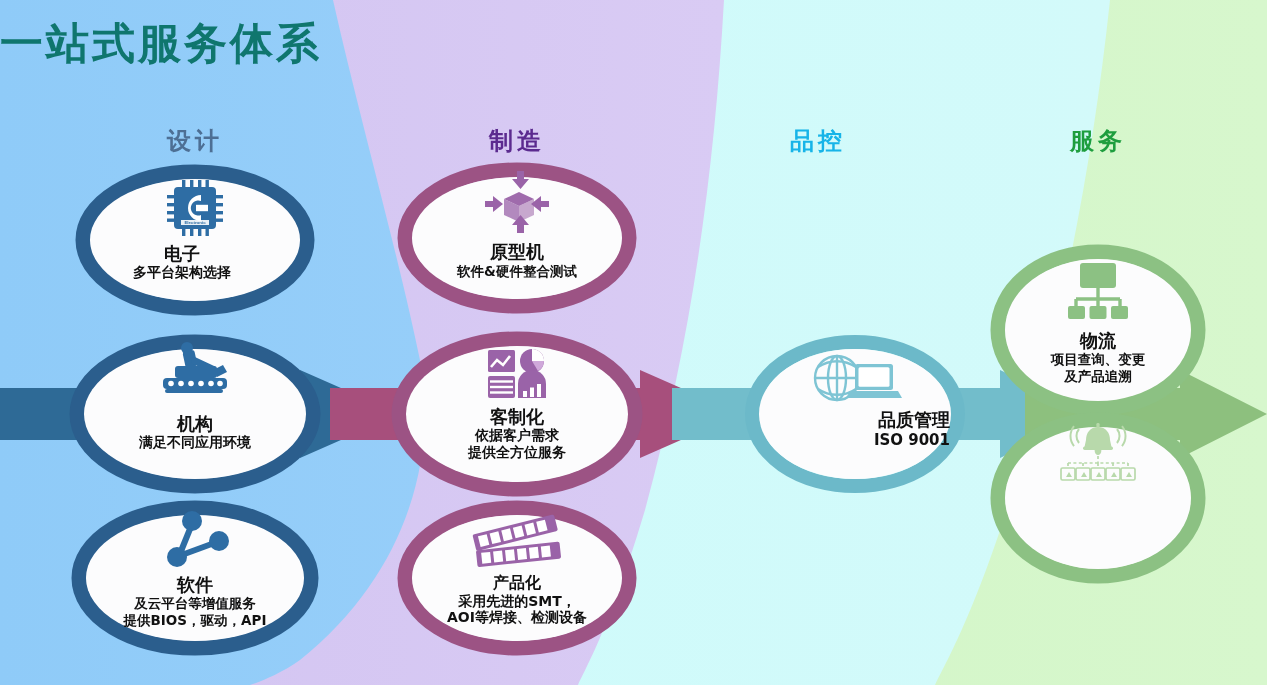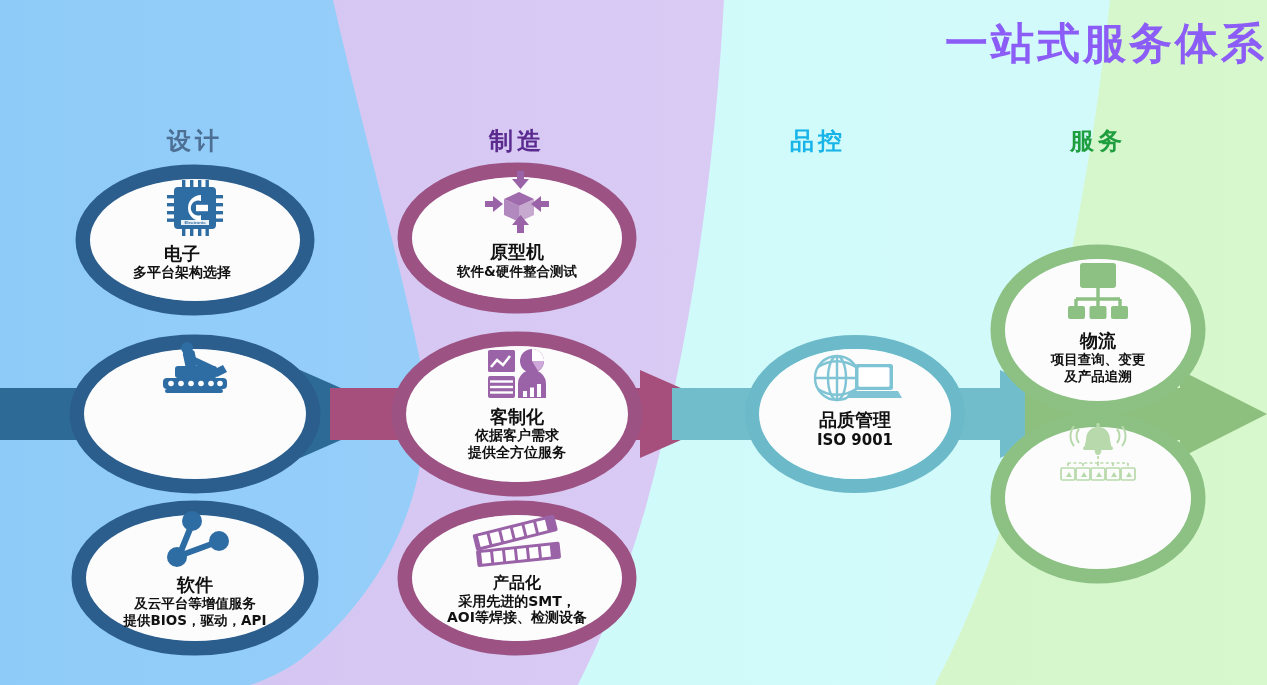--- a/index.html
+++ b/index.html
@@ -6,22 +6,22 @@
   body{
     width:1267px;height:685px;overflow:hidden;
     background:#ffffff;
     font-family:"Liberation Sans","DejaVu Sans",sans-serif;
   }
   #stage{position:relative;width:1267px;height:685px;overflow:hidden;}
   #bg{position:absolute;left:0;top:0;width:1267px;height:685px;}
   #fg{position:absolute;left:0;top:0;width:1267px;height:685px;}
 
   .title{
-    position:absolute;left:0;top:20px;width:1267px;text-align:right;
-    font-size:43px;font-weight:bold;color:#8b5cf6;
+    position:absolute;left:0;top:20px;width:1267px;text-align:left;
+    font-size:43px;font-weight:bold;color:#0f766e;
     letter-spacing:3px;line-height:1.1;
     font-family:"DejaVu Sans","Liberation Sans",sans-serif;
   }
   .colhead{
     position:absolute;text-align:center;font-size:24px;font-weight:bold;
     letter-spacing:4px;
     font-family:"DejaVu Sans","Liberation Sans",sans-serif;
   }
 
   .node{position:absolute;display:flex;flex-direction:column;
@@ -335,20 +335,26 @@
   <div class="colhead" style="left:728px;top:125px;width:180px;color:#16b4e8;">品控</div>
   <div class="colhead" style="left:1008px;top:125px;width:180px;color:#1e9e3e;">服务</div>
 
   <div class="node" style="left:82px;top:232px;width:200px;height:60px;">
     <div class="txt">
       <div class="ttl" style="font-size:18px;">电子</div>
       <div class="sub" style="font-size:14px;">多平台架构选择</div>
     </div>
   </div>
 
+  <div class="node" style="left:95px;top:402px;width:200px;height:60px;">
+    <div class="txt">
+      <div class="ttl" style="font-size:18px;">机构</div>
+      <div class="sub" style="font-size:14px;">满足不同应用环境</div>
+    </div>
+  </div>
 
   <div class="node" style="left:82px;top:566px;width:226px;height:70px;">
     <div class="txt">
       <div class="ttl" style="font-size:18px;">软件</div>
       <div class="sub" style="font-size:13.5px;">及云平台等增值服务</div>
       <div class="sub" style="font-size:13.5px;">提供BIOS，驱动，API</div>
     </div>
   </div>
 
   <div class="node" style="left:417px;top:230px;width:200px;height:60px;">
@@ -367,21 +373,21 @@
   </div>
 
   <div class="node" style="left:404px;top:564px;width:226px;height:72px;">
     <div class="txt">
       <div class="ttl" style="font-size:16px;">产品化</div>
       <div class="sub" style="font-size:14px;">采用先进的SMT，</div>
       <div class="sub" style="font-size:14px;">AOI等焊接、检测设备</div>
     </div>
   </div>
 
-  <div class="node" style="left:760px;top:400px;width:190px;height:58px;">
+  <div class="node" style="left:760px;top:400px;width:190px;height:58px;text-align:right;">
     <div class="txt">
       <div class="ttl" style="font-size:18px;">品质管理</div>
       <div class="sub" style="font-size:15px;">ISO 9001</div>
     </div>
   </div>
 
   <div class="node" style="left:1002px;top:322px;width:192px;height:70px;">
     <div class="txt">
       <div class="ttl" style="font-size:18px;">物流</div>
       <div class="sub" style="font-size:13.5px;">项目查询、变更</div>

